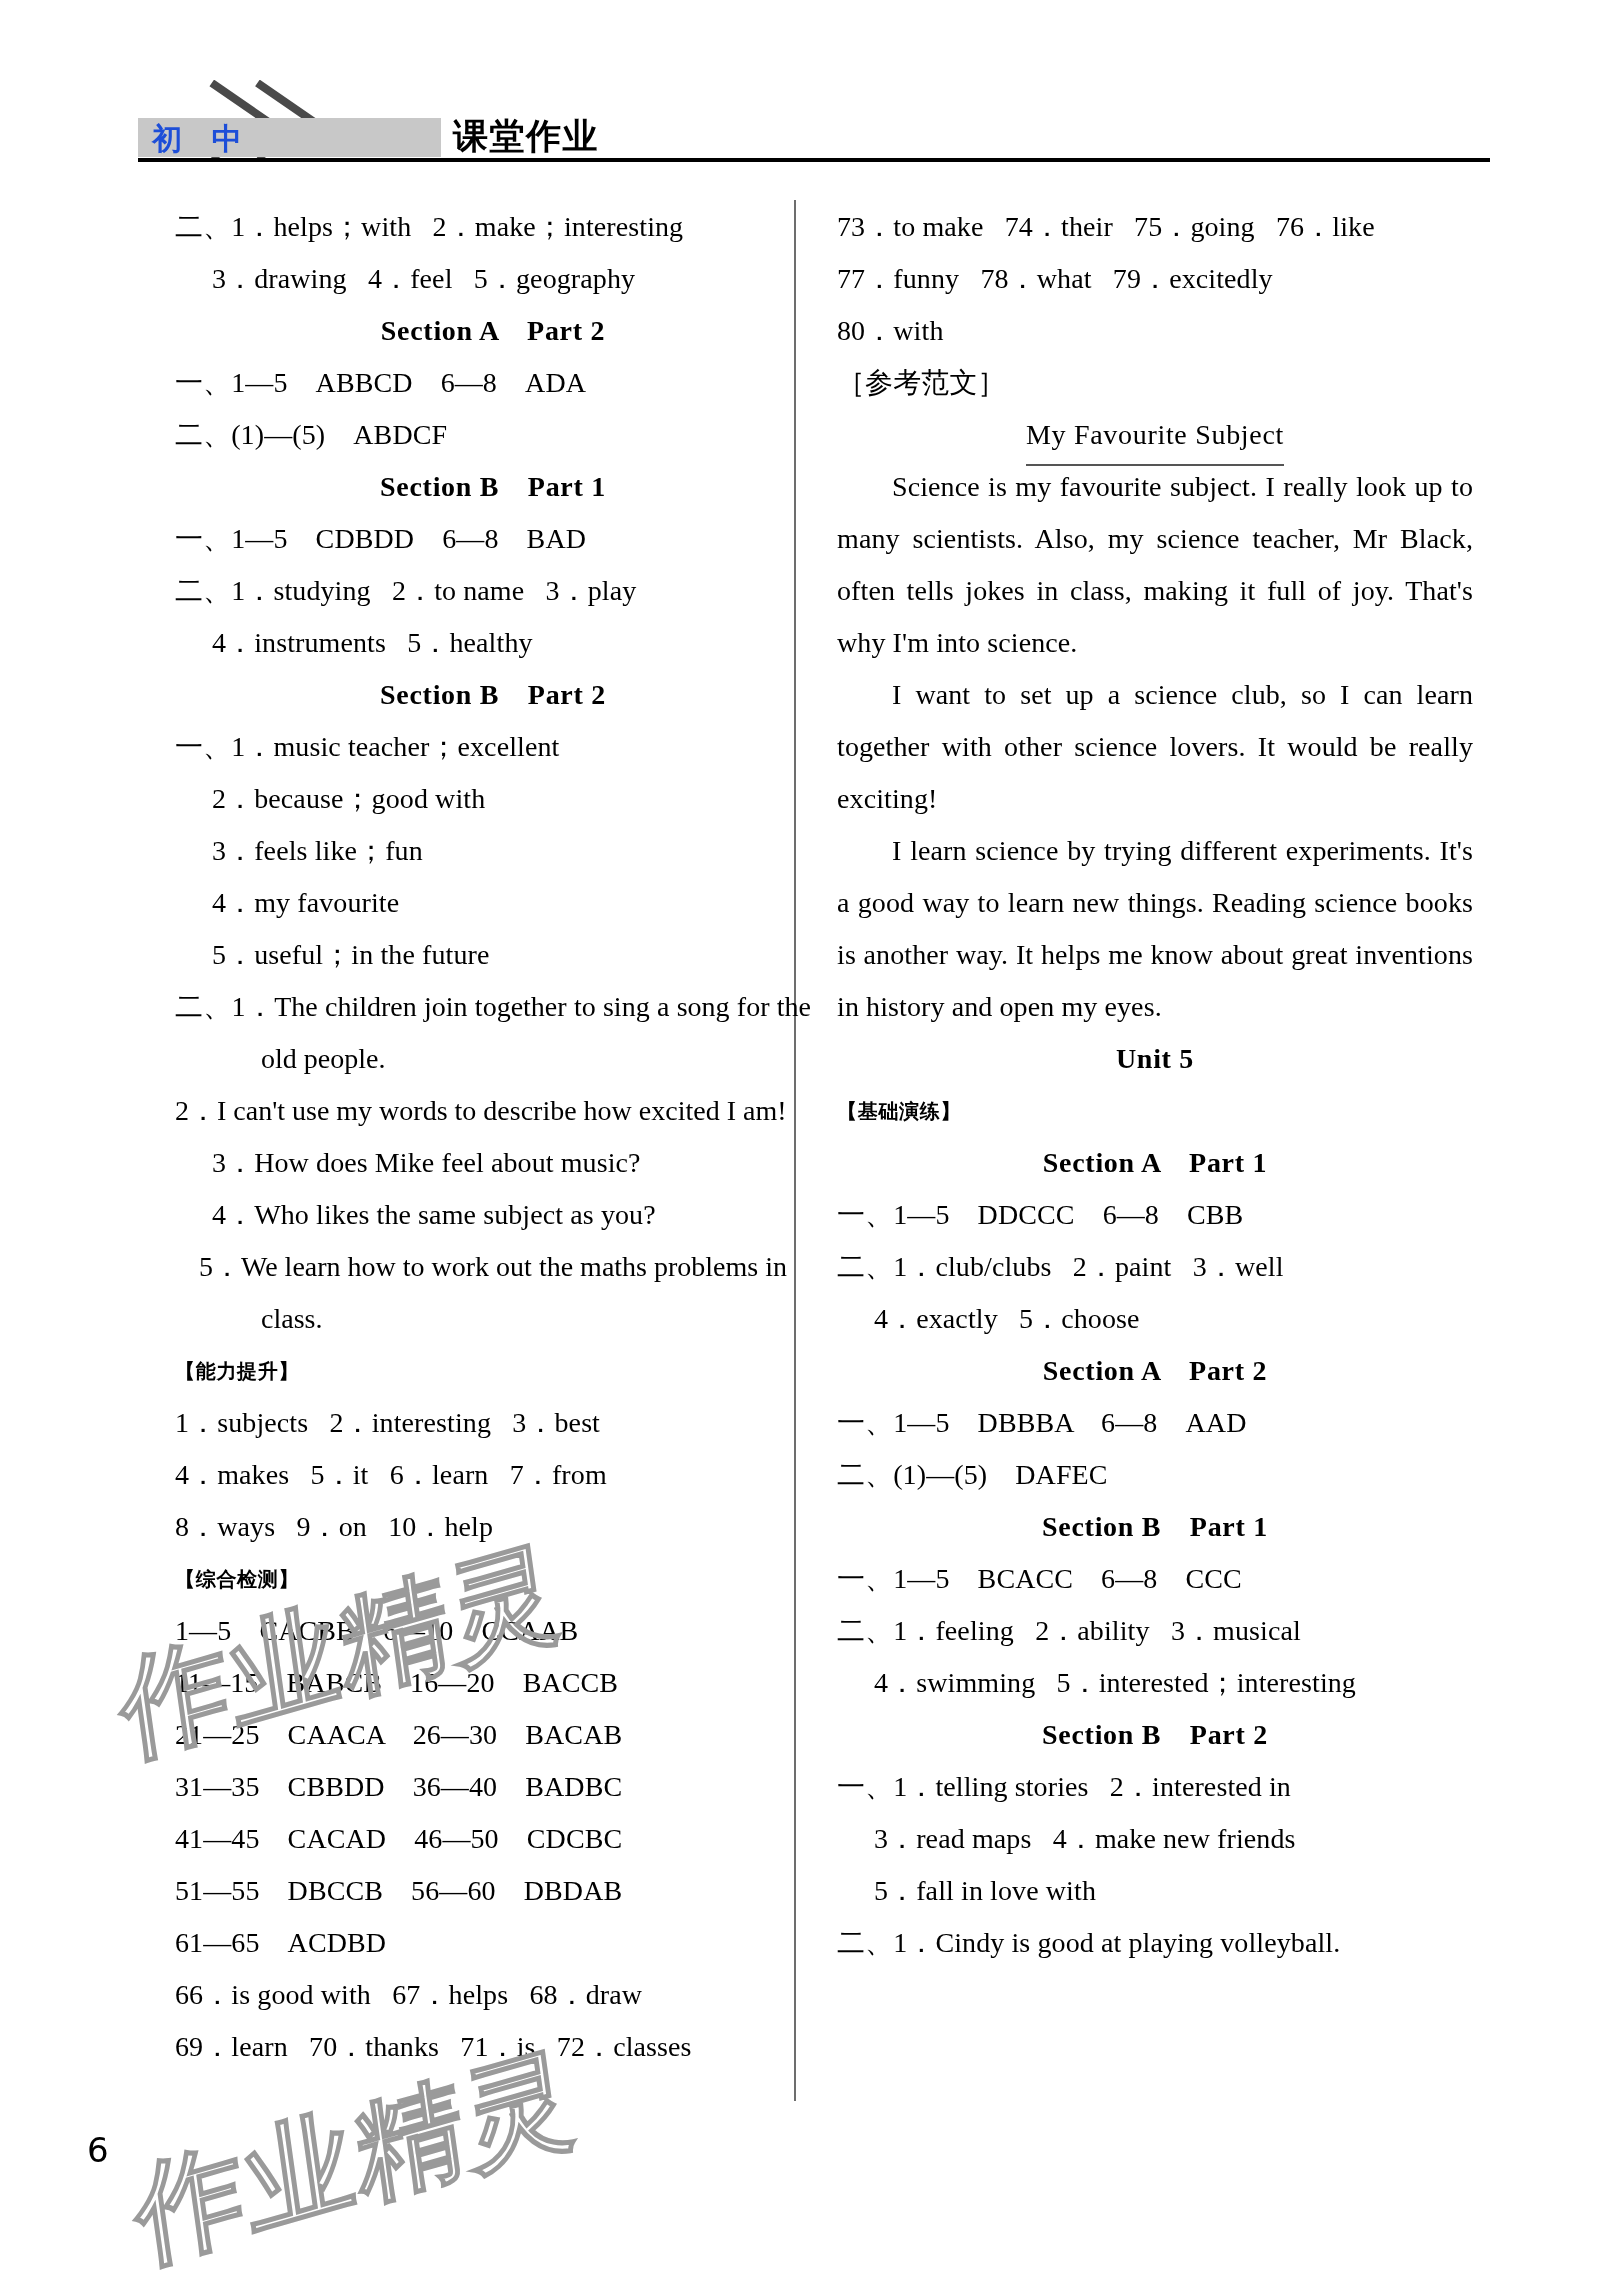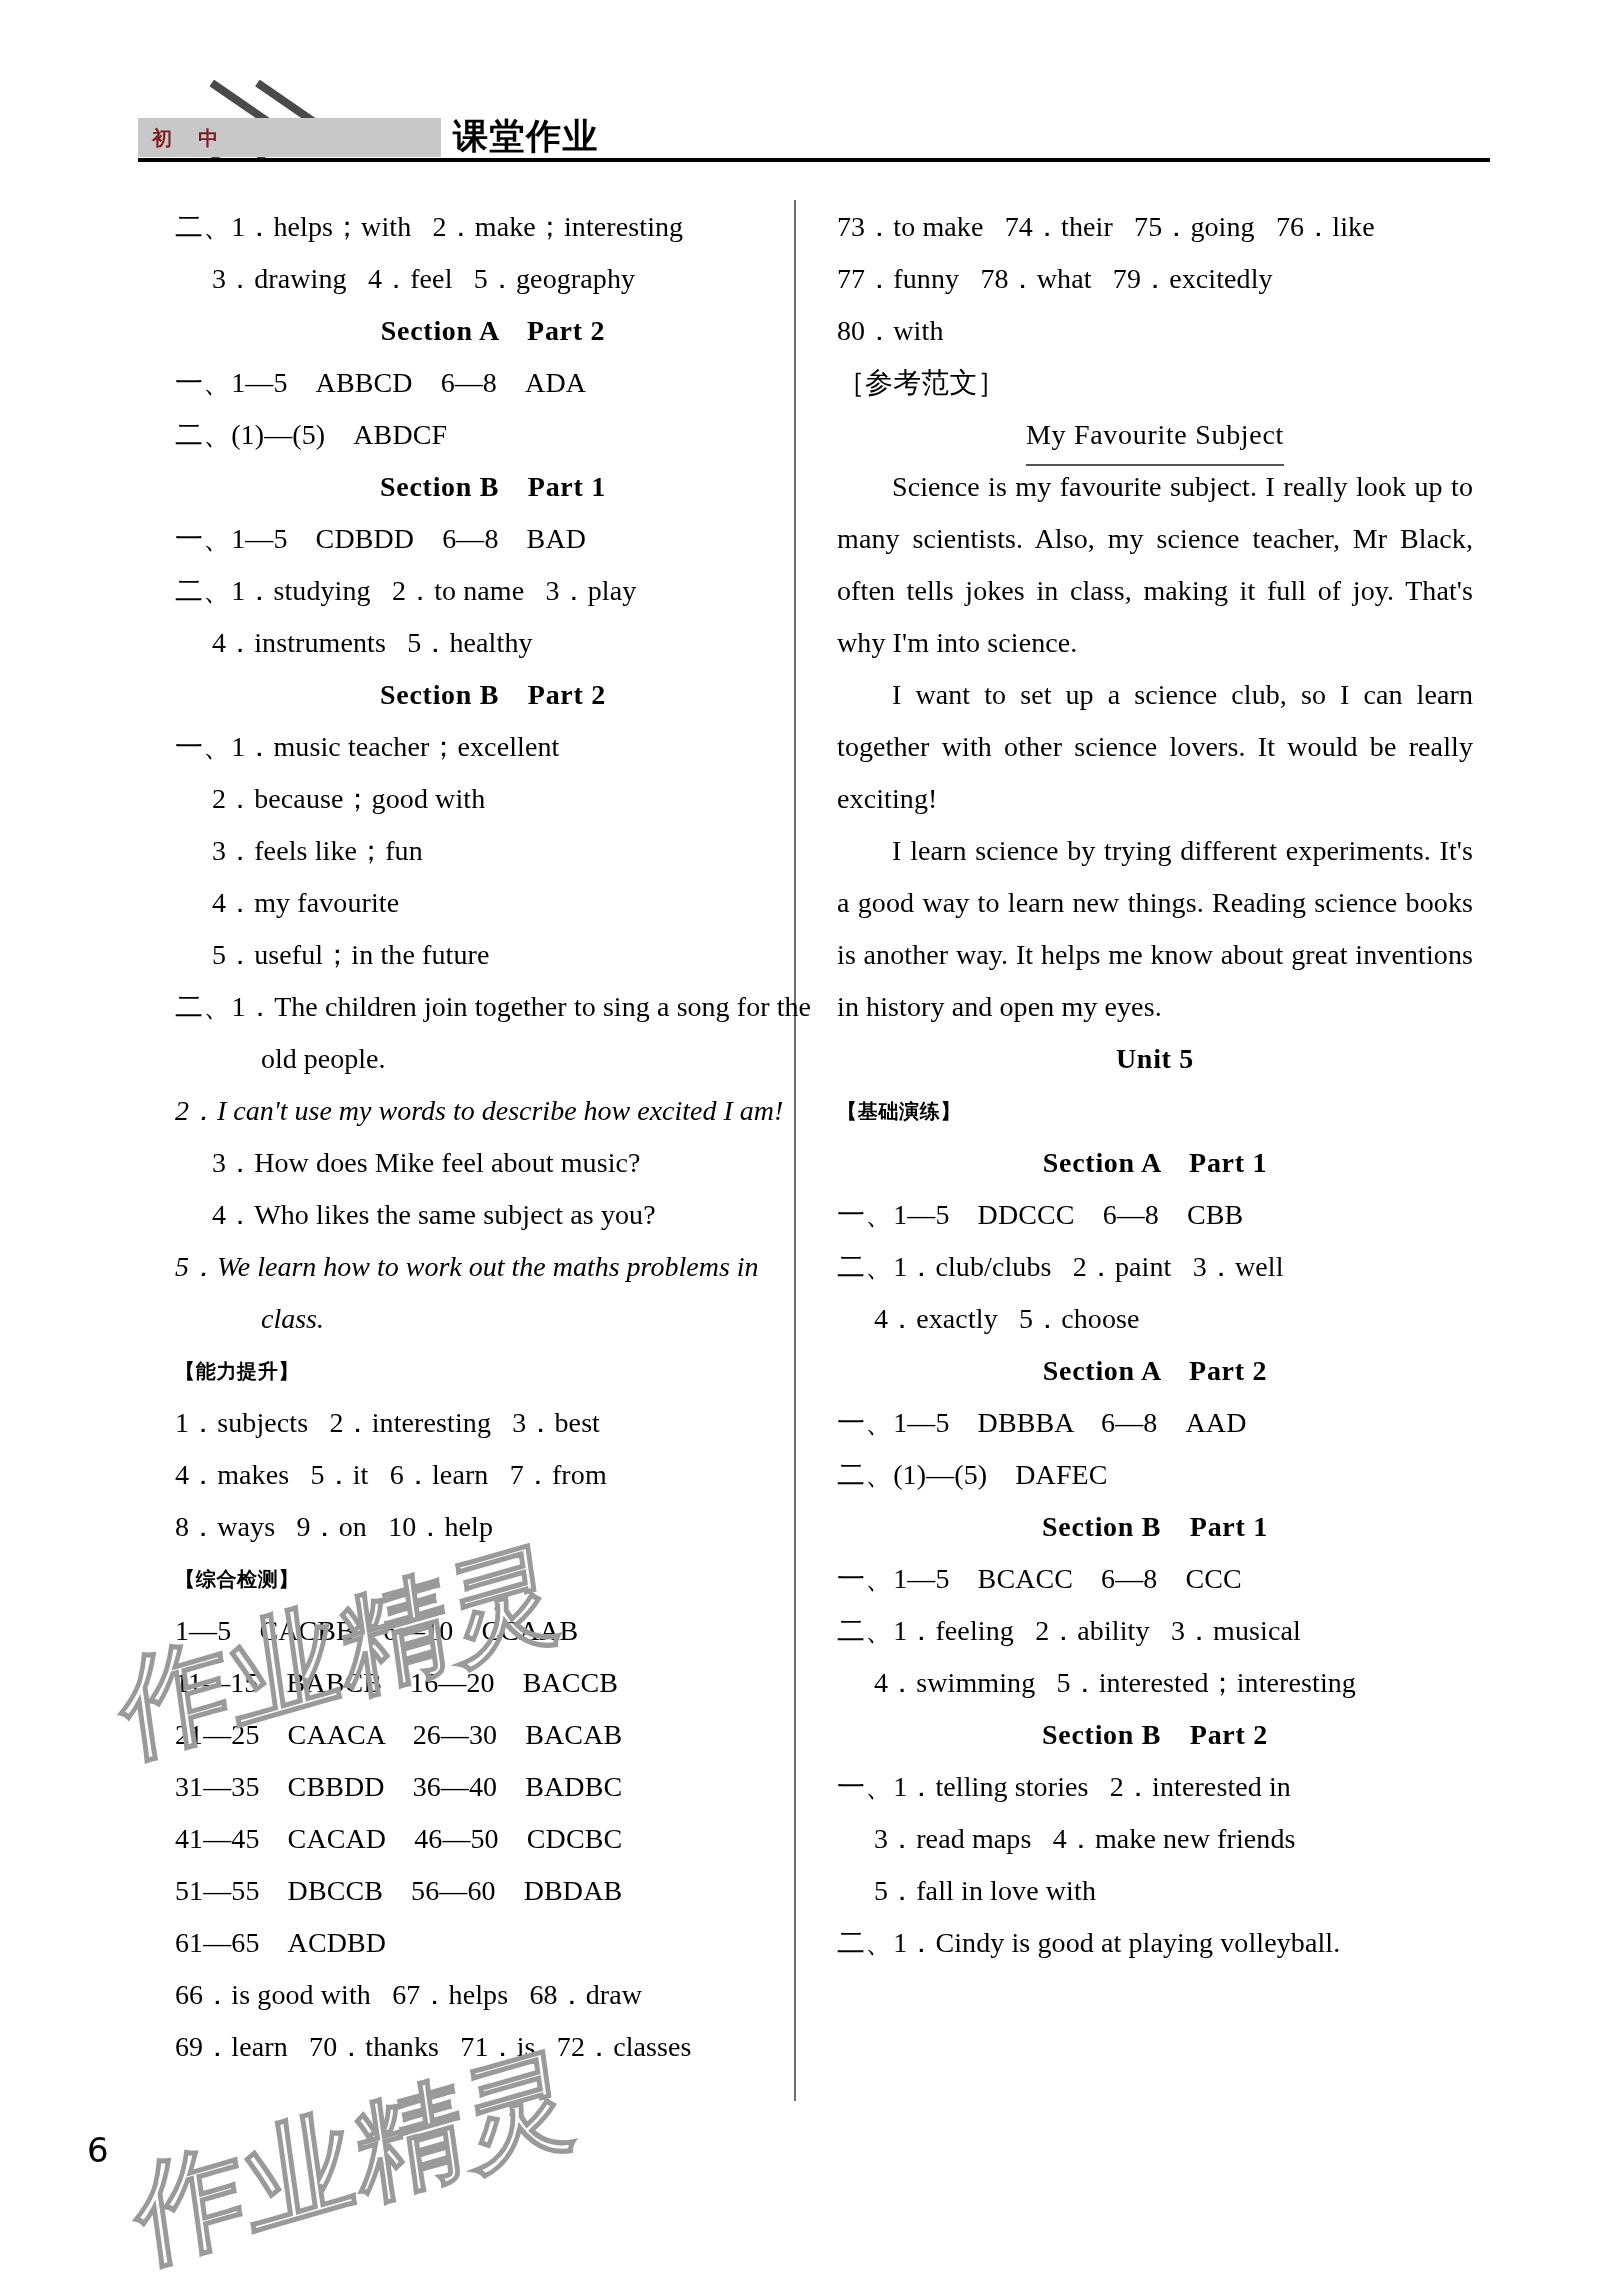--- a/index.html
+++ b/index.html
@@ -38,23 +38,23 @@
     width: 303px;
     height: 39px;
     background: #c8c8c8;
   }
   .hdr-stage {
     position: absolute;
     left: 152px;
     top: 121px;
     font-family: "DejaVu Sans", sans-serif;
     font-weight: bold;
-    font-size: 20px;
+    font-size: 30px;
     letter-spacing: 9.6px;
-    color: #7f1d1d;
+    color: #1d4ed8;
     line-height: 35px;
   }
   .hdr-title {
     position: absolute;
     left: 453px;
     top: 118px;
     font-family: "DejaVu Sans", sans-serif;
     font-weight: bold;
     font-size: 35px;
     letter-spacing: 1.5px;
@@ -120,21 +120,21 @@
     text-justify: inter-word;
     text-indent: 55px;
     letter-spacing: 0.1px;
   }
   .hang {
     text-align: justify;
     text-align-last: left;
     padding-left: 86px;
     text-indent: -86px;
   }
-  .hang-nojust { text-align: left; font-style: italic; }
+  .hang-nojust { text-align: center; }
 
   
   .page-number {
     position: absolute;
     left: 87px;
     top: 2131px;
     font-family: "DejaVu Sans", sans-serif;
     font-size: 34px;
     color: #000000;
     line-height: 38px;

